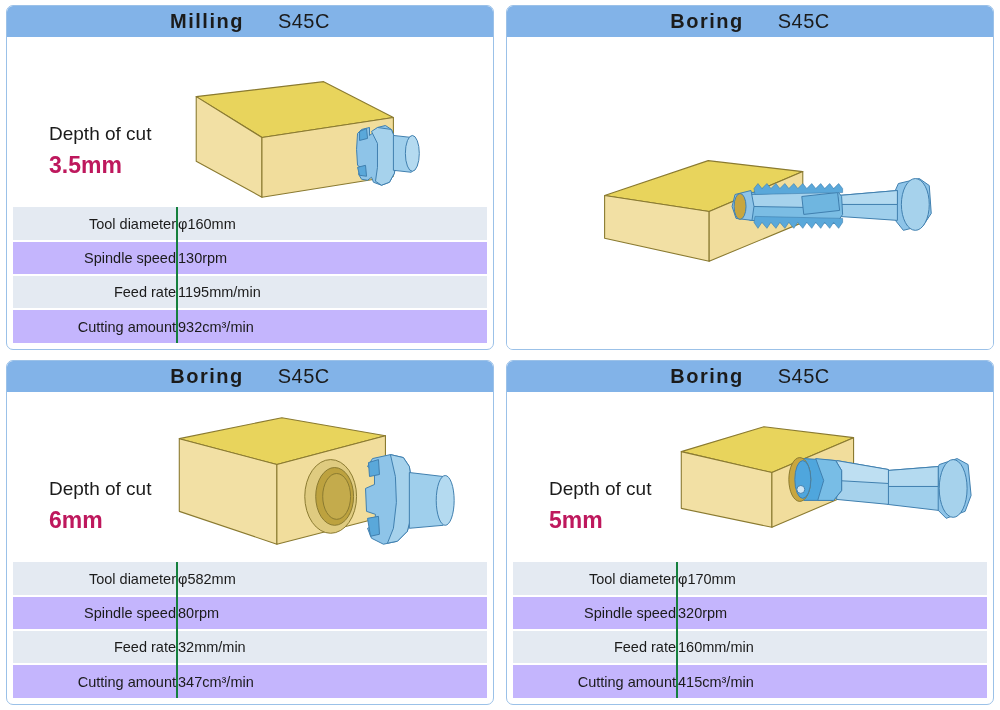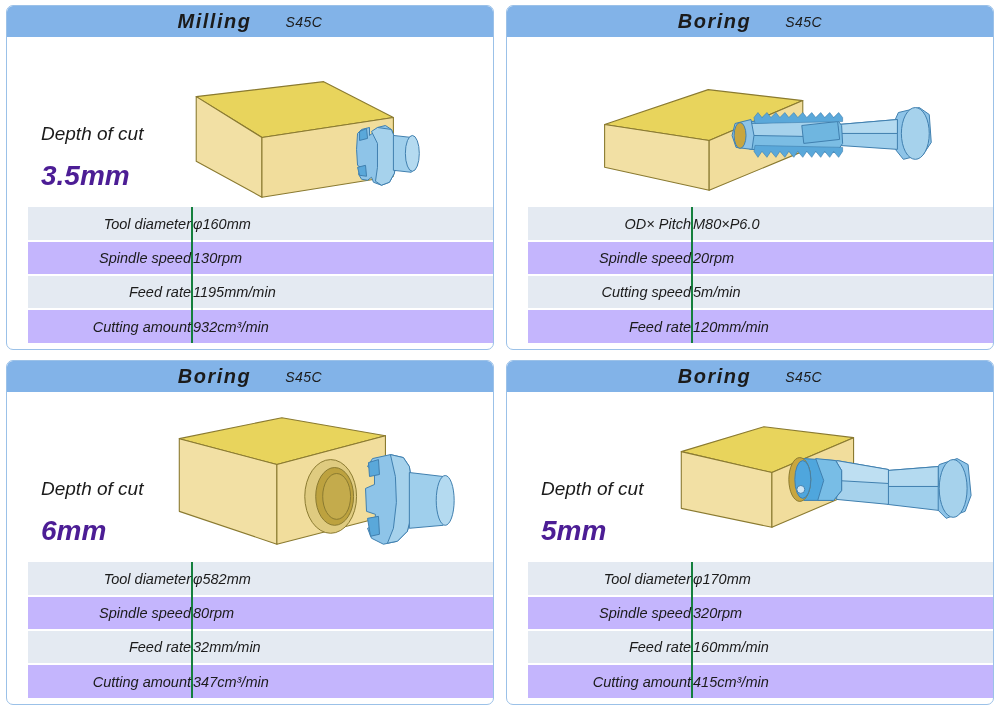--- a/index.html
+++ b/index.html
@@ -18,21 +18,20 @@
     width: 1000px;
     height: 710px;
     display: grid;
     grid-template-columns: 500px 500px;
     grid-template-rows: 355px 355px;
     box-sizing: border-box;
   }
   .cell {
     box-sizing: border-box;
     padding: 5px 6px 5px 6px;
-    font-style: italic;
   }
   .card {
     position: relative;
     width: 100%;
     height: 100%;
     box-sizing: border-box;
     border: 1px solid #9bc1e8;
     border-radius: 7px;
     background: #ffffff;
     overflow: hidden;
@@ -50,64 +49,64 @@
     justify-content: center;
     color: #1b1b1b;
     letter-spacing: 0.5px;
   }
   .card-title {
     font-size: 20px;
     font-weight: bold;
     letter-spacing: 1.5px;
   }
   .card-material {
-    font-size: 14px;
+    font-size: 20px;
     font-weight: normal;
     margin-left: 34px;
     letter-spacing: 0.5px;
     text-align: right;
   }
   
   .illus {
     position: relative;
     flex: 1 1 auto;
     background: #ffffff;
   }
   .depth-block {
     position: absolute;
-    left: 34px;
+    left: 42px;
     top: 86px;
     line-height: 1.12;
     z-index: 5;
   }
   .depth-label {
     font-size: 19px;
     color: #1b1b1b;
     white-space: nowrap;
   }
   .depth-value {
-    font-size: 28px;
+    font-size: 23px;
     font-weight: bold;
-    color: #4c1d95;
-    margin-top: 16px;
+    color: #be185d;
+    margin-top: 9px;
     white-space: nowrap;
   }
   .art {
     position: absolute;
     inset: 0;
   }
   .art svg {
     display: block;
     width: 100%;
     height: 100%;
   }
   
   .spec-table {
     flex: 0 0 auto;
-    margin: 0 6px 6px 21px;
+    margin: 0 6px 6px 6px;
     border-collapse: collapse;
     width: calc(100% - 12px);
     table-layout: fixed;
     padding-left: 45px;
   }
   .spec-table tr { height: 34px; }
   .spec-table td {
     font-size: 14.5px;
     color: #1b1b1b;
     padding: 0;
@@ -228,40 +227,20 @@
               <ellipse cx="234" cy="96" rx="6" ry="13" fill="#c8a63f"></ellipse>
             </g>
 
             <g fill="#5aa8da" stroke="#3f7fae" stroke-width="0.6">
               <path d="M248,78 l4,-5 l4,5 l5,-5 l4,5 l5,-5 l4,5 l5,-5 l4,5 l5,-5 l4,5 l5,-5 l4,5 l5,-5 l4,5 l5,-5 l4,5 l5,-5 l4,5 l5,-5 l4,5 l0,4 l-88,2 z"></path>
               <path d="M248,112 l4,6 l4,-6 l5,6 l4,-6 l5,6 l4,-6 l5,6 l4,-6 l5,6 l4,-6 l5,6 l4,-6 l5,6 l4,-6 l5,6 l4,-6 l5,6 l4,-6 l5,6 l4,-6 l0,-4 l-88,-2 z"></path>
             </g>
           </svg>
         </div>
       </div>
-      <table class="spec-table">
-        <tbody>
-          <tr class="row-light">
-            <td class="spec-label">OD× Pitch</td>
-            <td class="spec-value">M80×P6.0</td>
-          </tr>
-          <tr class="row-dark">
-            <td class="spec-label">Spindle speed</td>
-            <td class="spec-value">20rpm</td>
-          </tr>
-          <tr class="row-light">
-            <td class="spec-label">Cutting speed</td>
-            <td class="spec-value">5m/min</td>
-          </tr>
-          <tr class="row-dark">
-            <td class="spec-label">Feed rate</td>
-            <td class="spec-value">120mm/min</td>
-          </tr>
-        </tbody>
-      </table>
     </div>
   </div>
 
   <div class="cell">
     <div class="card">
       <div class="card-header">
         <span class="card-title">Boring</span>
         <span class="card-material">S45C</span>
       </div>
       <div class="illus">

